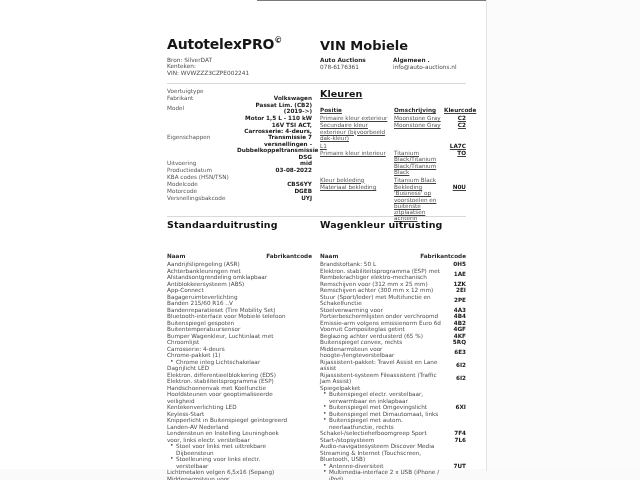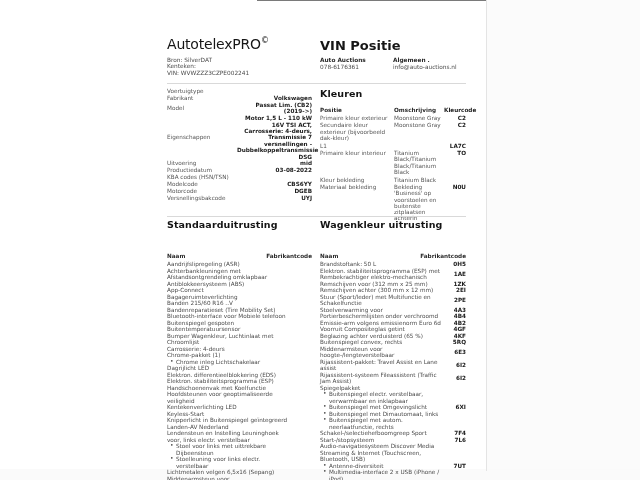--- a/index.html
+++ b/index.html
@@ -8,21 +8,21 @@
     background:#ffffff;
     font-family:"DejaVu Sans","Liberation Sans",sans-serif;
     color:#3f3f3f;
     -webkit-font-smoothing:antialiased;
   }
   .page-edge-line{position:absolute;left:486px;top:0;width:1px;height:471px;background:#e4e4e4;}
   .right-gutter{position:absolute;left:487px;top:0;width:153px;height:471px;background:#fbfbfb;}
   .bottom-gutter{position:absolute;left:0;top:469px;width:640px;height:11px;background:#fafafa;}
   .top-line{position:absolute;left:257px;top:0;width:229px;height:1px;background:#7a7a7a;}
 
-  .brand{position:absolute;left:167px;top:36px;font-size:14px;font-weight:normal;color:#161616;letter-spacing:-0.2px;}
+  .brand{position:absolute;left:167px;top:36px;font-size:14px;font-weight:bold;color:#161616;letter-spacing:-0.2px;}
   .brand sup{font-size:8px;}
   .doc-title{position:absolute;left:320px;top:38px;font-size:13px;font-weight:bold;color:#161616;}
 
   .meta{position:absolute;left:167px;top:57px;font-size:5.8px;line-height:6.4px;color:#4c4c4c;}
   .contact{position:absolute;top:57px;font-size:5.8px;line-height:6.6px;color:#4c4c4c;}
   .contact .c-name{font-weight:bold;color:#2a2a2a;}
   .contact-company{left:320px;}
   .contact-general{left:393px;}
 
   .hr{position:absolute;left:167px;width:299px;height:1px;background:#d9d9d9;}
@@ -30,21 +30,21 @@
   .hr2{top:216px;}
 
   .section-title{font-size:9.5px;font-weight:bold;color:#141414;letter-spacing:0.1px;}
 
   .vg{position:absolute;left:167px;top:88px;width:145px;}
   .vg .section-title{margin-bottom:8px;}
   .vg-row{display:flex;justify-content:space-between;align-items:center;font-size:5.7px;line-height:6.4px;margin-bottom:0.5px;}
   .vg-label{width:68px;color:#555;}
   .vg-value{width:75px;text-align:right;font-weight:bold;color:#1a1a1a;}
 
-  .kl{position:absolute;left:320px;top:88px;width:146px;}
+  .kl{position:absolute;left:320px;top:88px;width:146px;text-decoration:underline;}
   .kl .section-title{margin-bottom:8px;}
   .kl-grid{display:flex;font-size:5.7px;line-height:6.2px;margin-bottom:1.5px;}
   .kl-pos{width:74px;color:#555;padding-right:3px;box-sizing:border-box;}
   .kl-oms{width:50px;color:#555;padding-right:2px;box-sizing:border-box;}
   .kl-code{width:22px;text-align:right;font-weight:bold;color:#1a1a1a;}
   .kl-head{font-weight:bold;color:#2b2b2b;}
   .kl-head .kl-pos,.kl-head .kl-oms{color:#2b2b2b;}
 
   .equip{position:absolute;top:219px;}
   .equip-left{left:167px;width:145px;}
@@ -59,21 +59,21 @@
 </style>
 </head>
 <body>
 
 <div class="top-line"></div>
 <div class="right-gutter"></div>
 <div class="bottom-gutter"></div>
 <div class="page-edge-line"></div>
 
 <div class="brand"><span>AutotelexPRO</span><sup>©</sup></div>
-<div class="doc-title">VIN Positie</div>
+<div class="doc-title">VIN Mobiele</div>
 
 <div class="meta">
   <div>Bron: SilverDAT</div>
   <div>Kenteken:</div>
   <div>VIN: WVWZZZ3CZPE002241</div>
 </div>
 
 <div class="contact contact-company">
   <div class="c-name">Auto Auctions</div>
   <div>078-6176361</div>

